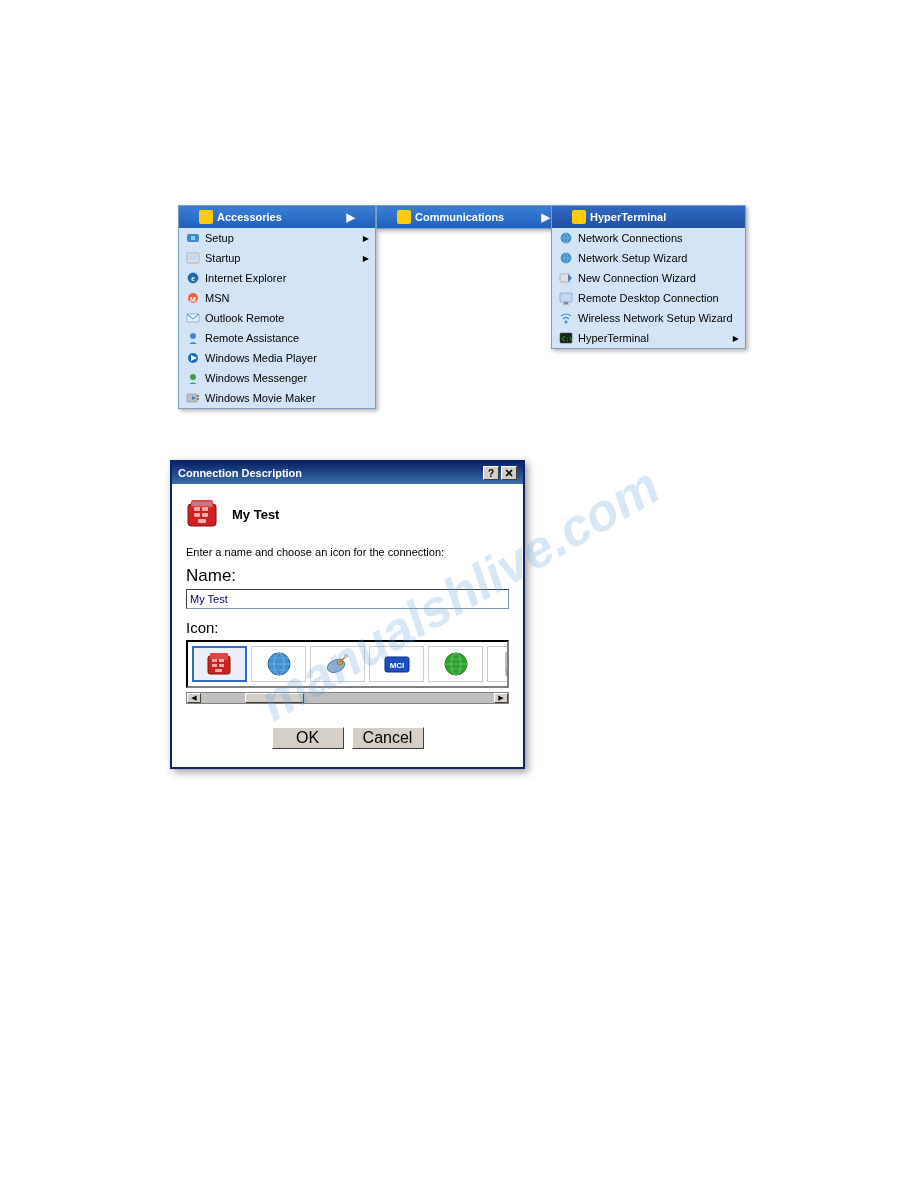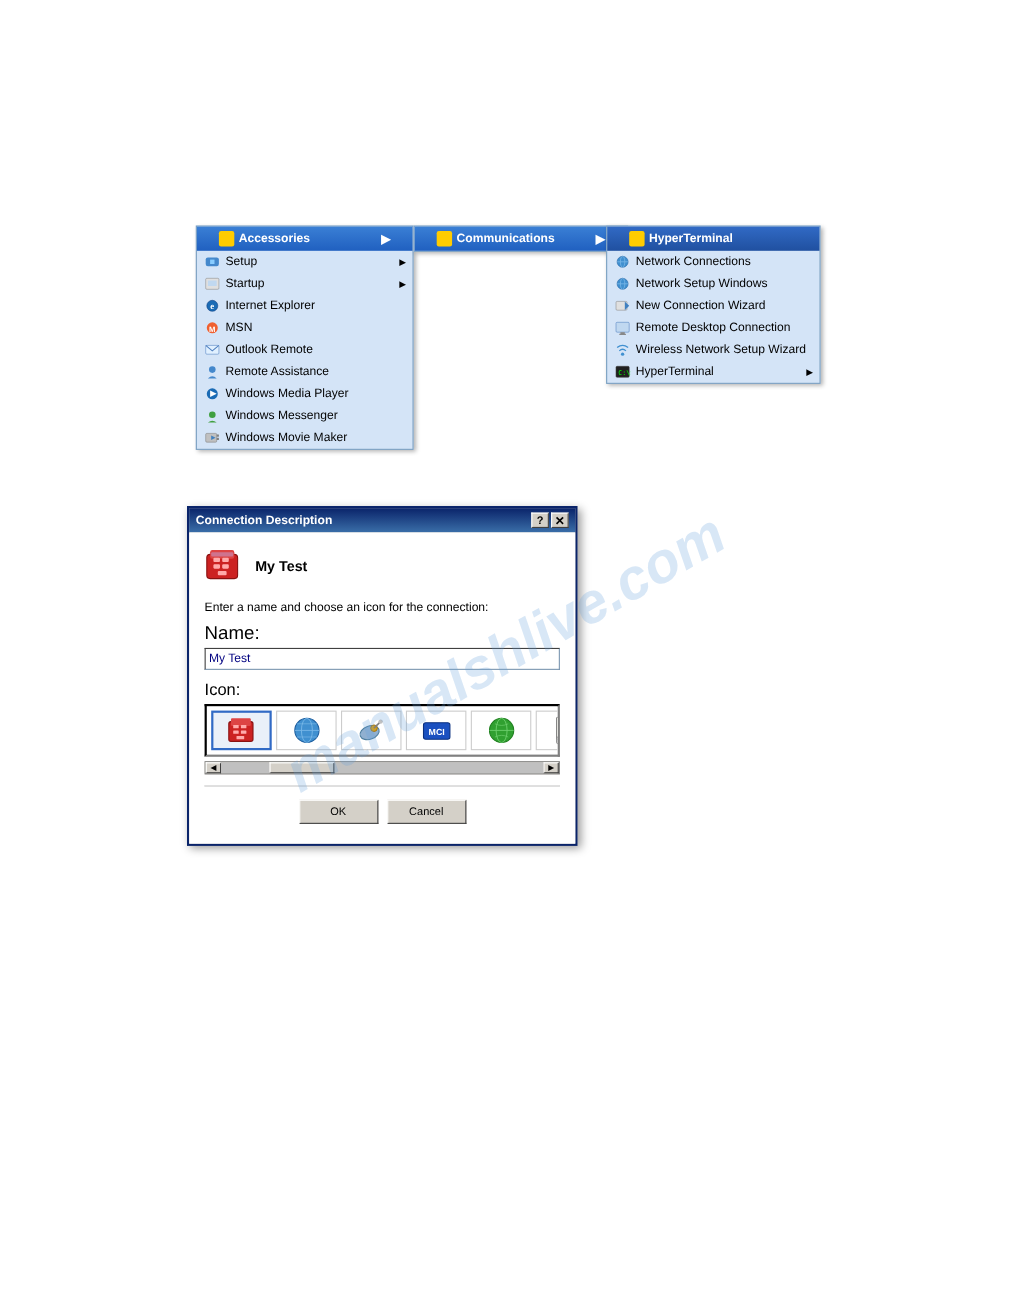--- a/index.html
+++ b/index.html
@@ -333,21 +333,21 @@
     }
 
     .win-button {
       width: 72px;
       height: 22px;
       background: #d4d0c8;
       border: 1px solid #ffffff;
       border-right-color: #404040;
       border-bottom-color: #404040;
       color: #000;
-      font-size: 10px;
+      font-size: 16px;
       font-family: 'Tahoma', sans-serif;
       cursor: pointer;
       display: flex;
       align-items: center;
       justify-content: center;
     }
   </style>
 </head>
 <body>
 
@@ -487,21 +487,21 @@
     </div>
 
     <div class="menu-item">
       <span class="menu-item-icon">
         <svg width="14" height="14" viewBox="0 0 14 14">
             <circle cx="7" cy="7" r="5" fill="#4090d0" stroke="#2060a0" stroke-width="0.5"></circle>
             <ellipse cx="7" cy="7" rx="2" ry="5" fill="none" stroke="#7ab8e8" stroke-width="0.7"></ellipse>
             <line x1="2" y1="7" x2="12" y2="7" stroke="#7ab8e8" stroke-width="0.7"></line>
           </svg>
       </span>
-      <span>Network Setup Windows</span>
+      <span>Network Setup Wizard</span>
     </div>
 
     <div class="menu-item">
       <span class="menu-item-icon">
         <svg width="14" height="14" viewBox="0 0 14 14">
             <rect x="1" y="3" width="10" height="8" rx="1" fill="#e0e0e0" stroke="#888" stroke-width="0.5"></rect>
             <polygon points="9,3 13,7 9,11" fill="#4080c0"></polygon>
           </svg>
       </span>
       <span>New Connection Wizard</span>

